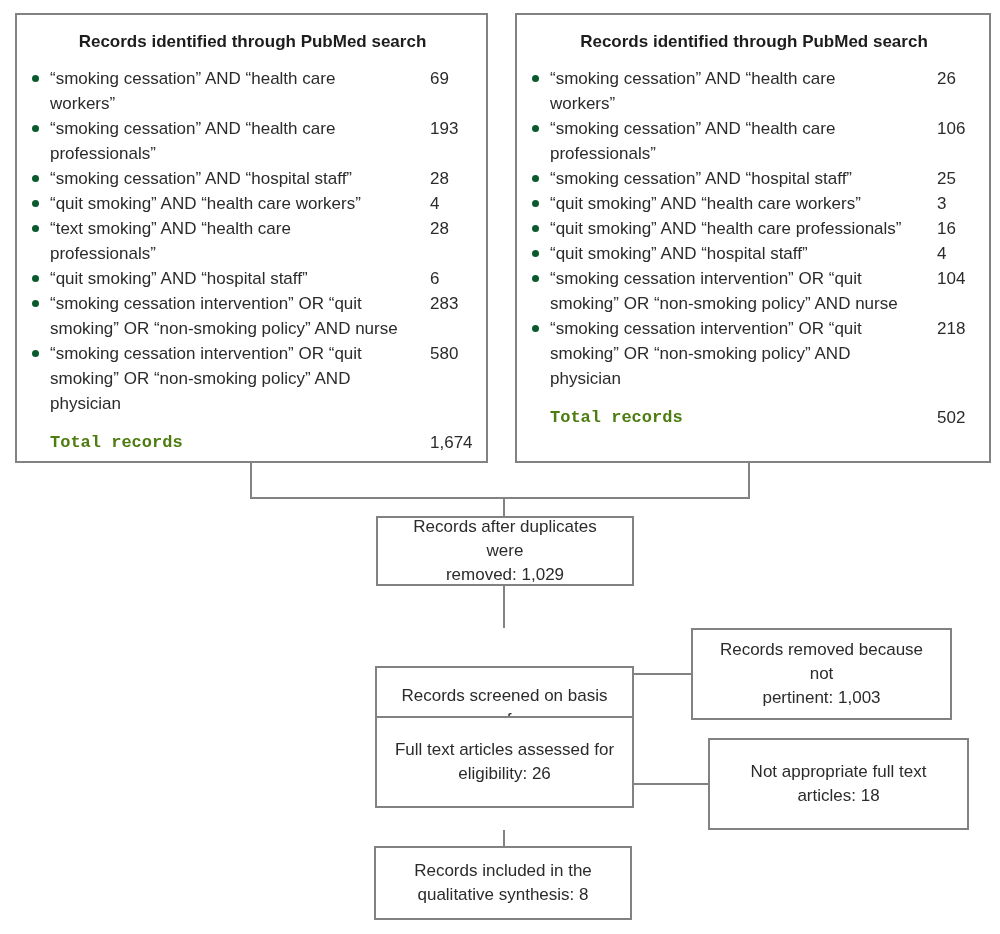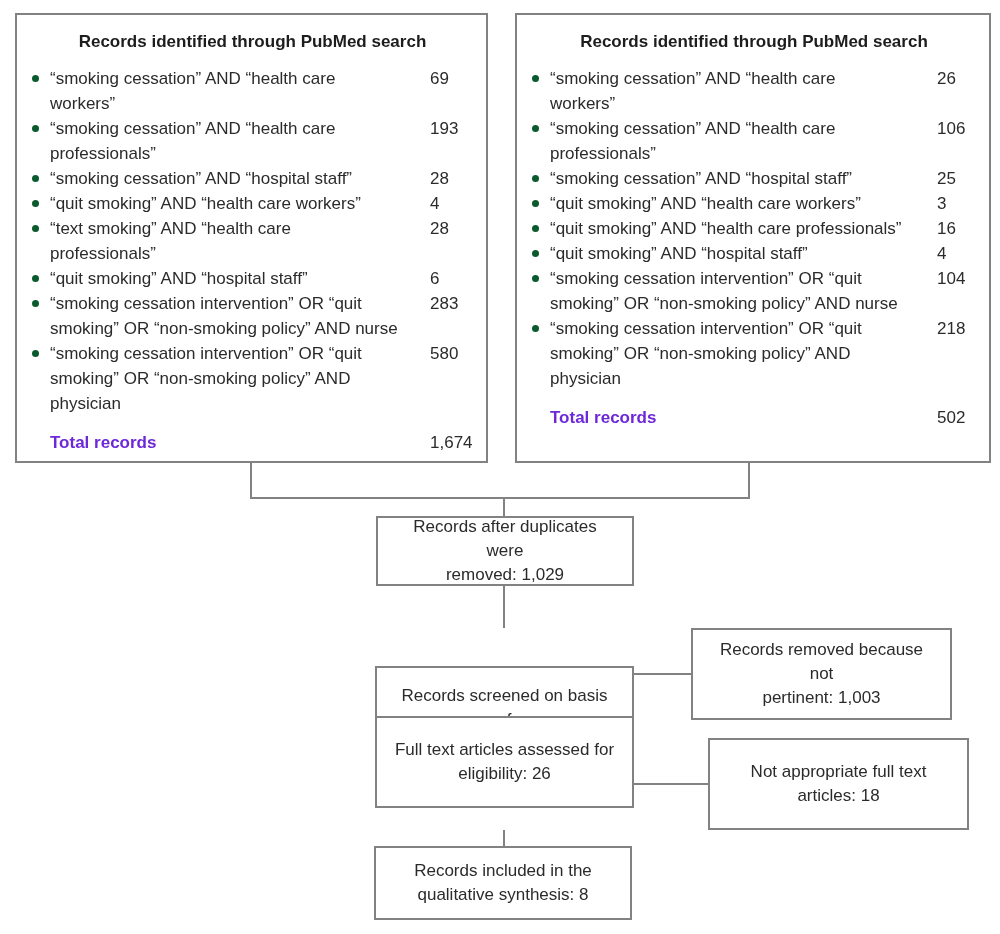--- a/index.html
+++ b/index.html
@@ -12,21 +12,21 @@
   .search-title { font-size: 17px; font-weight: bold; color: #1d1d1d; text-align: center; margin: 2px 0 12px 0; line-height: 25px; }
 
   .item { display: flex; align-items: flex-start; font-size: 17px; line-height: 25px; }
   .bullet { width: 7px; height: 7px; border-radius: 50%; background: #0b5a2e; margin: 9px 11px 0 3px; flex-shrink: 0; }
   .item-text { flex: 1; white-space: pre-line; }
   .item-count { flex-shrink: 0; text-align: left; }
   .search-box .item-count { width: 46px; }
   .pubmed .item-count { width: 42px; }
 
   .total-row { display: flex; margin-top: 14px; font-size: 17px; line-height: 25px; }
-  .total-label { flex: 1; font-weight: bold; margin-left: 21px; color: #6d28d9; }
+  .total-label { flex: 1; font-weight: bold; margin-left: 21px; color: #4d7c0f; font-family: Liberation Mono, monospace; }
   .total-count { flex-shrink: 0; width: 46px; text-align: left; }
   .pubmed .total-count { width: 42px; }
 
   .flow-box { display: flex; align-items: center; justify-content: center; text-align: center;
               font-size: 17px; line-height: 24px; white-space: pre-line; padding: 16px; }
 
   .line { position: absolute; background: #828282; }
 </style>
 </head>
 <body>

